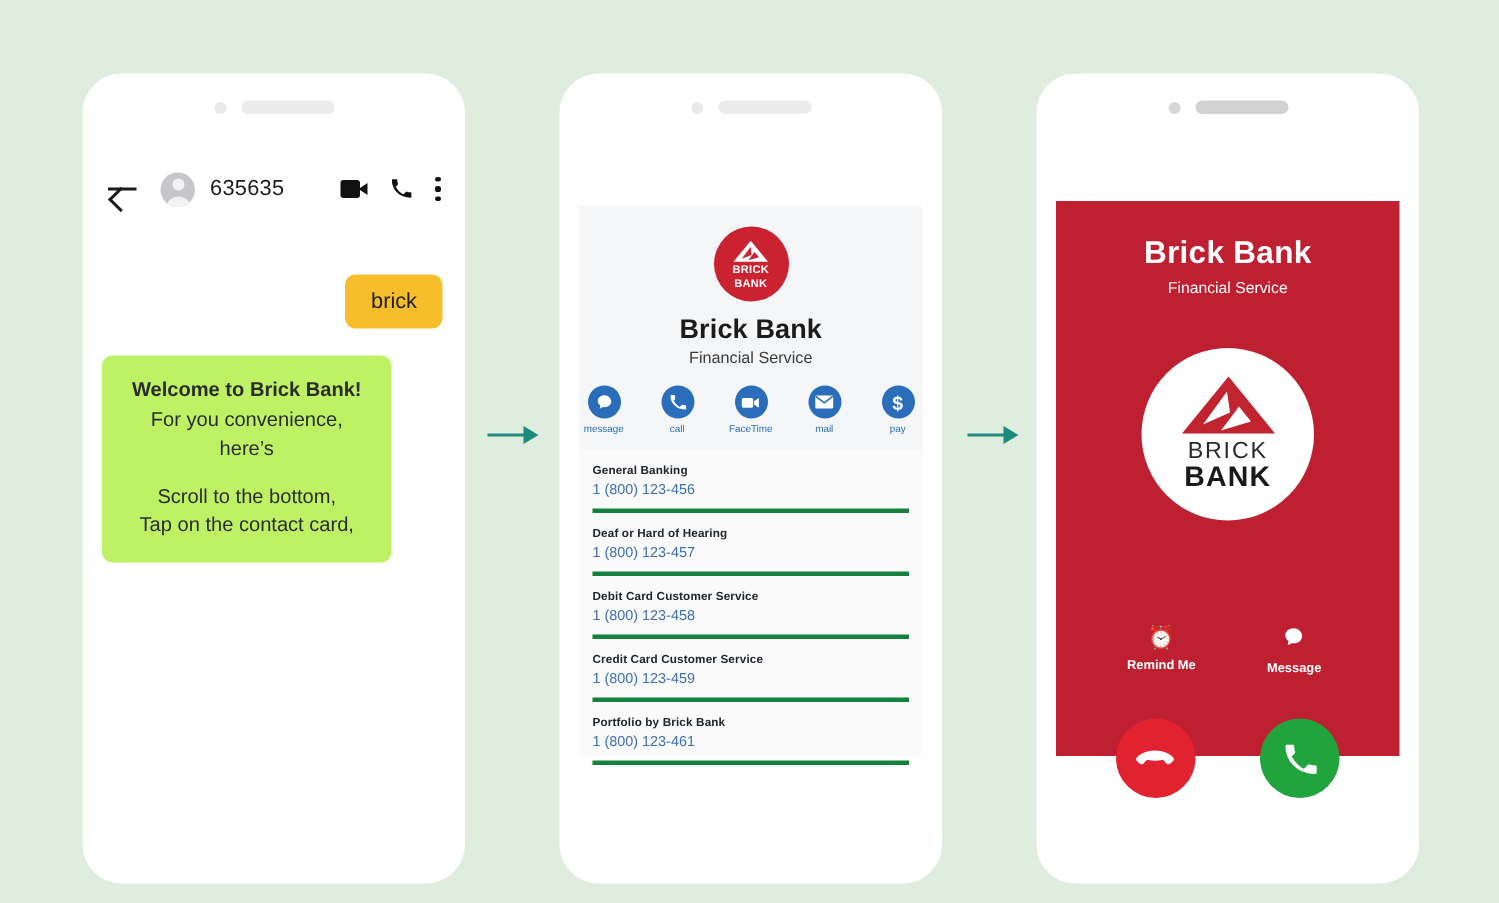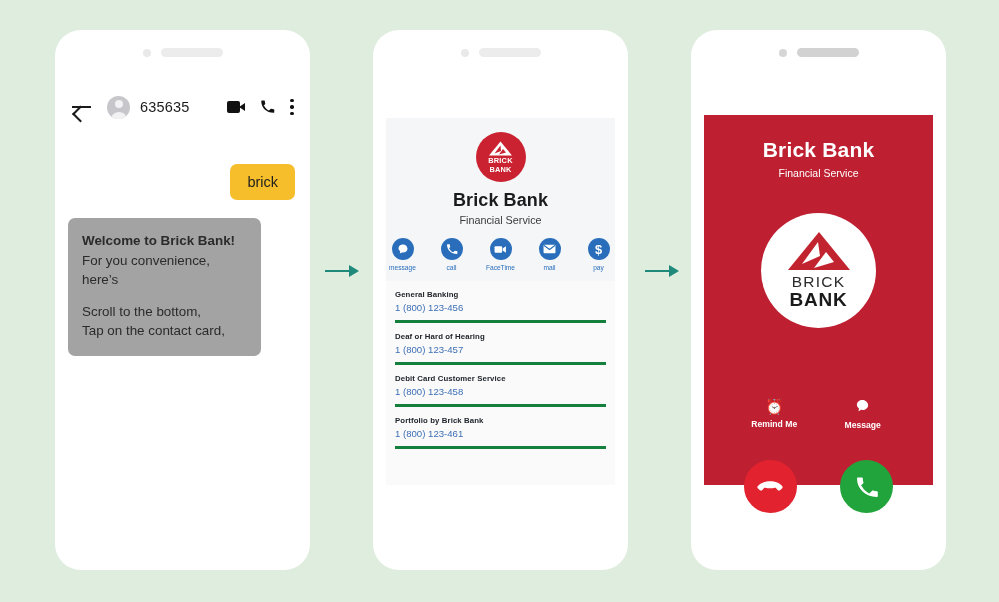--- a/index.html
+++ b/index.html
@@ -2,21 +2,21 @@
 <html><head>
 <meta charset="utf-8">
 <style>
   * { box-sizing: border-box; margin: 0; padding: 0; }
   html, body {
     width: 999px; height: 602px;
     background: #dfeddf;
     font-family: "Liberation Sans", sans-serif;
     overflow: hidden;
   }
-  .stage { position: relative; width: 999px; height: 425px; }
+  .stage { position: relative; width: 999px; height: 425px; margin-top: 19px; }
 
   
   .phone {
     position: absolute;
     background: #ffffff;
     border-radius: 26px;
   }
   .notch {
     position: absolute; top: 18px; left: 0; right: 0;
     display: flex; align-items: center; justify-content: center; gap: 10px;
@@ -77,23 +77,23 @@
   .ic-dots { width: 4px; display:flex; flex-direction:column; gap:3px; align-items:center; }
   .ic-dots i { width:3.4px; height:3.4px; border-radius:50%; background:#111; display:block; }
 
   .bubble-out {
     position: absolute; right: 15px; top: 134px;
     background: #f5be2a; border-radius: 7px;
     padding: 10px 17px; font-size: 14.5px; color: #1e1e1e;
   }
   .bubble-in {
     position: absolute; left: 13px; top: 188px; width: 193px;
-    background: #a3a3a3; border-radius: 7px;
+    background: #bef264; border-radius: 7px;
     padding: 13px 14px 15px 14px;
-    font-size: 13.4px; line-height: 19.5px; color: #2b2b2b;
+    font-size: 13.4px; line-height: 19.5px; color: #2b2b2b; text-align: center;
   }
   .bubble-in .ln-bold { font-weight: bold; }
   .bubble-in .gap { height: 12px; }
   .contact-chip {
     position: absolute; left: 13px; top: 360px;
     background: #f0f0f0; border-radius: 7px;
     padding: 11px 15px; display: flex; align-items: center; gap: 10px;
   }
   .contact-chip .lbl { font-size: 14px; color: #1e1e1e; letter-spacing: .3px; }
   .vcard-icon {
@@ -305,20 +305,24 @@
         </div>
         <div class="list-row">
           <div class="lr-title">Deaf or Hard of Hearing</div>
           <div class="lr-num">1 (800) 123-457</div>
         </div>
         <div class="list-row">
           <div class="lr-title">Debit Card Customer Service</div>
           <div class="lr-num">1 (800) 123-458</div>
         </div>
         <div class="list-row">
+          <div class="lr-title">Credit Card Customer Service</div>
+          <div class="lr-num">1 (800) 123-459</div>
+        </div>
+        <div class="list-row">
           <div class="lr-title">Portfolio by Brick Bank</div>
           <div class="lr-num">1 (800) 123-461</div>
         </div>
       </div>
     </div>
   </div>
 
   <div class="arrow" style="left:645px; top:265px; width:36px; height:12px;">
     <span class="shaft"></span>
       <span class="head"></span>

